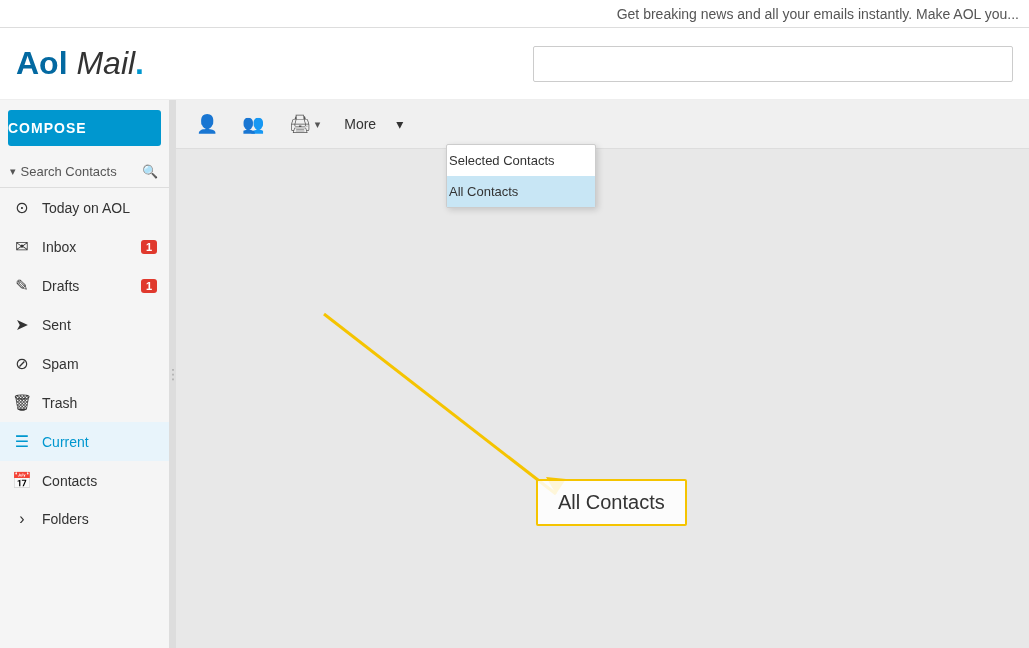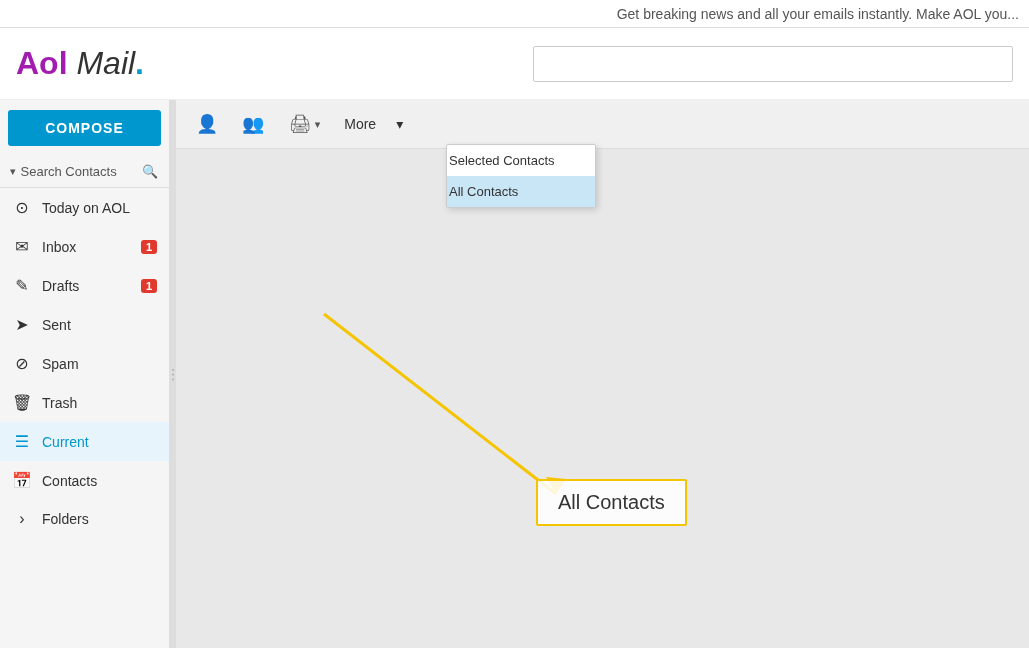--- a/index.html
+++ b/index.html
@@ -26,21 +26,21 @@
       background: #fff;
       height: 72px;
       border-bottom: 1px solid #eee;
     }
     .logo {
       font-size: 32px;
       font-weight: bold;
       color: #333;
       margin-right: auto;
     }
-    .logo span.aol { color: #a21caf; }
+    .logo span.aol { color: #0369a1; }
     .logo span.mail { color: #333; font-weight: 300; font-style: italic; }
     .logo span.dot { color: #0097cf; }
     .search-bar {
       width: 480px;
       height: 36px;
       border: 1px solid #ccc;
       border-radius: 2px;
       padding: 0 10px;
       font-size: 14px;
     }
@@ -65,21 +65,21 @@
       margin: 10px 8px;
       background: #0097cf;
       color: #fff;
       border: none;
       border-radius: 3px;
       padding: 10px 0;
       font-size: 14px;
       font-weight: bold;
       cursor: pointer;
       letter-spacing: 1px;
-      text-align: center;
+      text-align: left;
     }
 
     .search-contacts {
       display: flex;
       align-items: center;
       padding: 8px 10px;
       font-size: 13px;
       color: #555;
       cursor: pointer;
       border-bottom: 1px solid #ddd;

